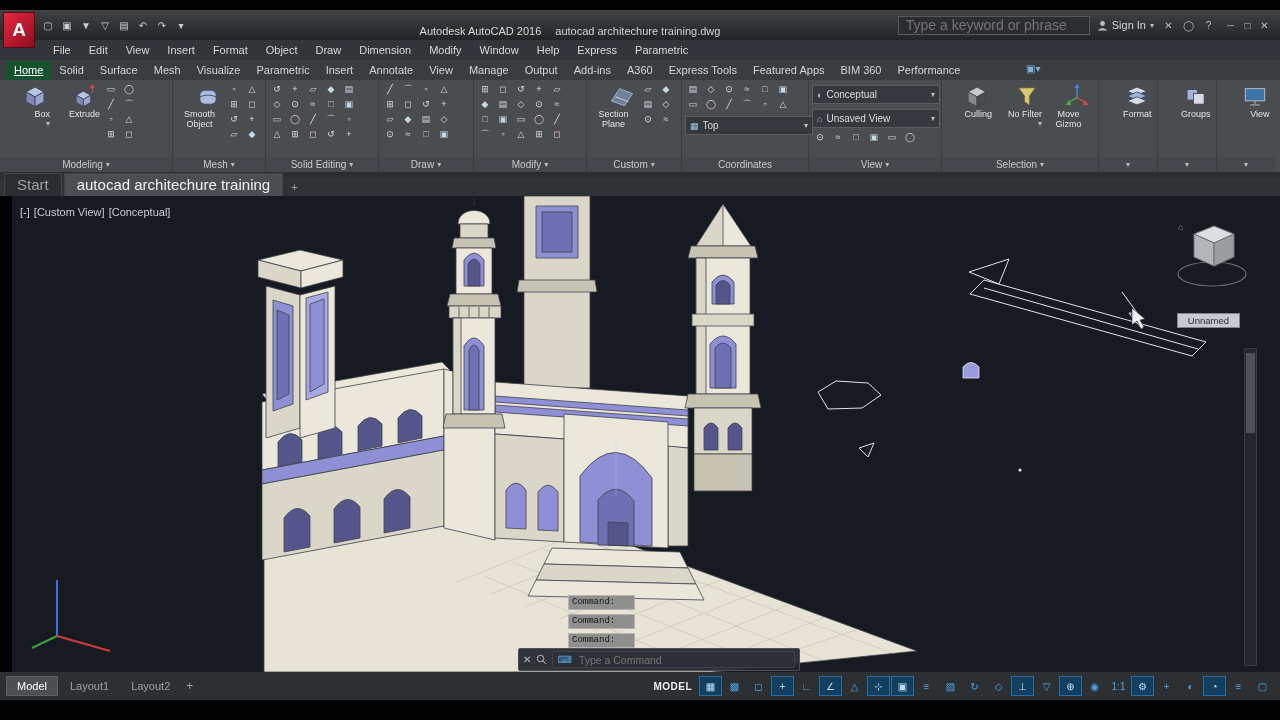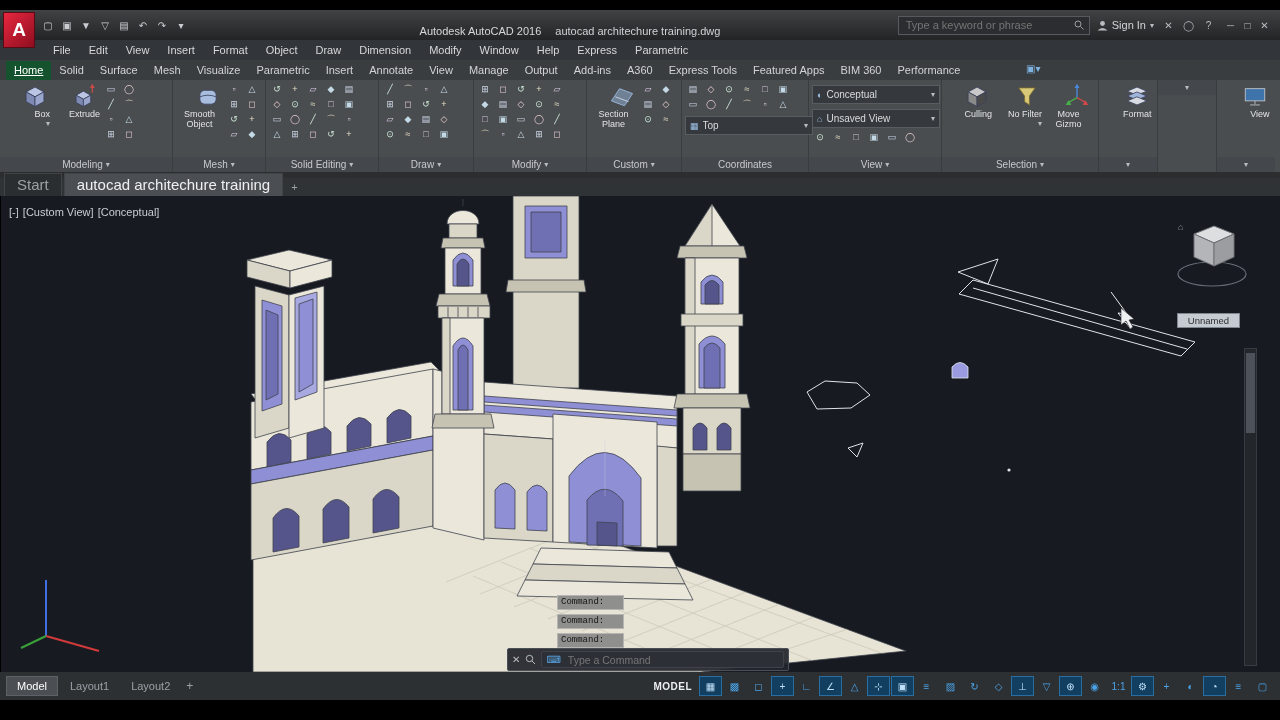--- a/index.html
+++ b/index.html
@@ -11,21 +11,21 @@
   .app-logo{position:absolute;left:3px;top:12px;width:30px;height:34px;z-index:30;
     background:linear-gradient(135deg,#e8273f,#8e0e1f);color:#fff;font-weight:bold;font-size:19px;
     display:flex;align-items:center;justify-content:center;border:1px solid #5a0a14;}
   .titlebar{position:absolute;top:10px;left:0;right:0;height:30px;
     background:linear-gradient(#414243,#232425);display:flex;align-items:center;padding-left:40px;gap:3px;}
   .qa-ic{width:16px;text-align:center;font-size:10px;color:#c9cdd1;cursor:default;}
   .title-center{position:absolute;left:280px;right:420px;text-align:center;font-size:11px;color:#d6d8da;white-space:nowrap;overflow:hidden;margin-top:12px;}
   .title-center .doc{margin-left:14px;color:#cfd2d5;}
   .tb-right{margin-left:auto;display:flex;align-items:center;gap:7px;padding-right:8px;}
   .tb-search{display:flex;align-items:center;background:#2b2d30;border:1px solid #56595d;height:17px;width:180px;padding:0 5px;gap:5px;}
-  .tb-search input{flex:1;background:none;border:none;outline:none;color:#969ca2;font-size:11px;font-family:"Liberation Sans",sans-serif;}
+  .tb-search input{flex:1;background:none;border:none;outline:none;color:#969ca2;font-size:14px;font-family:"Liberation Sans",sans-serif;}
   .signin{display:flex;gap:4px;align-items:center;font-size:11px;color:#d2d5d8;}
   .tb-mini{font-size:10px;color:#b9bdc1;width:15px;text-align:center;}
   .wc-ic{width:15px;text-align:center;font-size:10px;color:#b9bdc1;}
 
   
   .menubar{position:absolute;top:40px;left:0;right:0;height:20px;background:#323539;
     display:flex;align-items:center;padding-left:44px;}
   .menu-item{padding:2px 9px;font-size:11px;color:#d6d8da;}
 
   
@@ -52,21 +52,21 @@
 
   
   .substrip{position:absolute;top:172px;left:0;right:0;height:6px;background:#2b2d2f;}
   .filetabs{position:absolute;top:178px;left:0;right:0;height:18px;background:#303335;
     display:flex;align-items:flex-end;padding-left:4px;gap:2px;}
   .ftab{padding:2px 12px 3px;font-size:15px;color:#9aa0a5;background:#2b2e30;border:1px solid #414447;border-bottom:none;}
   .ftab.active{background:#4b4f53;color:#edeff1;}
   .ftab-plus{padding:1px 6px 3px;font-size:11px;color:#9aa0a5;}
 
   
-  .viewport{position:absolute;top:196px;left:1px;right:0;height:476px;background:#171b21;overflow:hidden;}
+  .viewport{position:absolute;top:196px;left:12px;right:0;height:476px;background:#171b21;overflow:hidden;}
   .vp-label{position:absolute;left:8px;top:10px;font-size:11px;color:#c9cdd3;}
   .vp-label span{margin-right:1px;}
   .viewcube{position:absolute;right:30px;top:18px;width:76px;height:86px;}
   .vc-tip{position:absolute;right:40px;top:117px;background:#c6cbd1;border:1px solid #7f858c;color:#2b2e31;
           font-size:9.5px;padding:1px 10px;}
   .scrollbar{position:absolute;right:23px;top:152px;bottom:6px;width:11px;background:#23262b;border:1px solid #383c42;}
   .sb-thumb{position:absolute;left:1px;right:1px;top:4px;height:80px;background:#4d525a;}
   .cmd-stack{position:absolute;left:556px;top:399px;display:flex;flex-direction:column;gap:4px;}
   .cmd-box{width:62px;height:13px;background:#8f8f8d;border:1px solid #b5b5b3;color:#141414;
            font-size:9px;line-height:12px;padding-left:3px;font-family:"Liberation Mono",monospace;}
@@ -494,20 +494,28 @@
             </svg>
           <span>Format</span>
         </div>
       </div>
       <div class="rp-foot">
           <span class="caret">▾</span>
         </div>
     </div>
 
     <div class="rpanel" style="width:58px;">
+      <div class="rp-content" style="justify-content:center;">
+        <div class="bigbtn">
+          <svg viewBox="0 0 32 32">
+              <use href="#sym-groups"></use>
+            </svg>
+          <span>Groups</span>
+        </div>
+      </div>
       <div class="rp-foot">
           <span class="caret">▾</span>
         </div>
     </div>
 
     <div class="rpanel" style="width:58px;border-right:none;">
       <div class="rp-content" style="justify-content:center;">
         <div class="bigbtn">
           <svg viewBox="0 0 32 32">
               <use href="#sym-monitor"></use>

